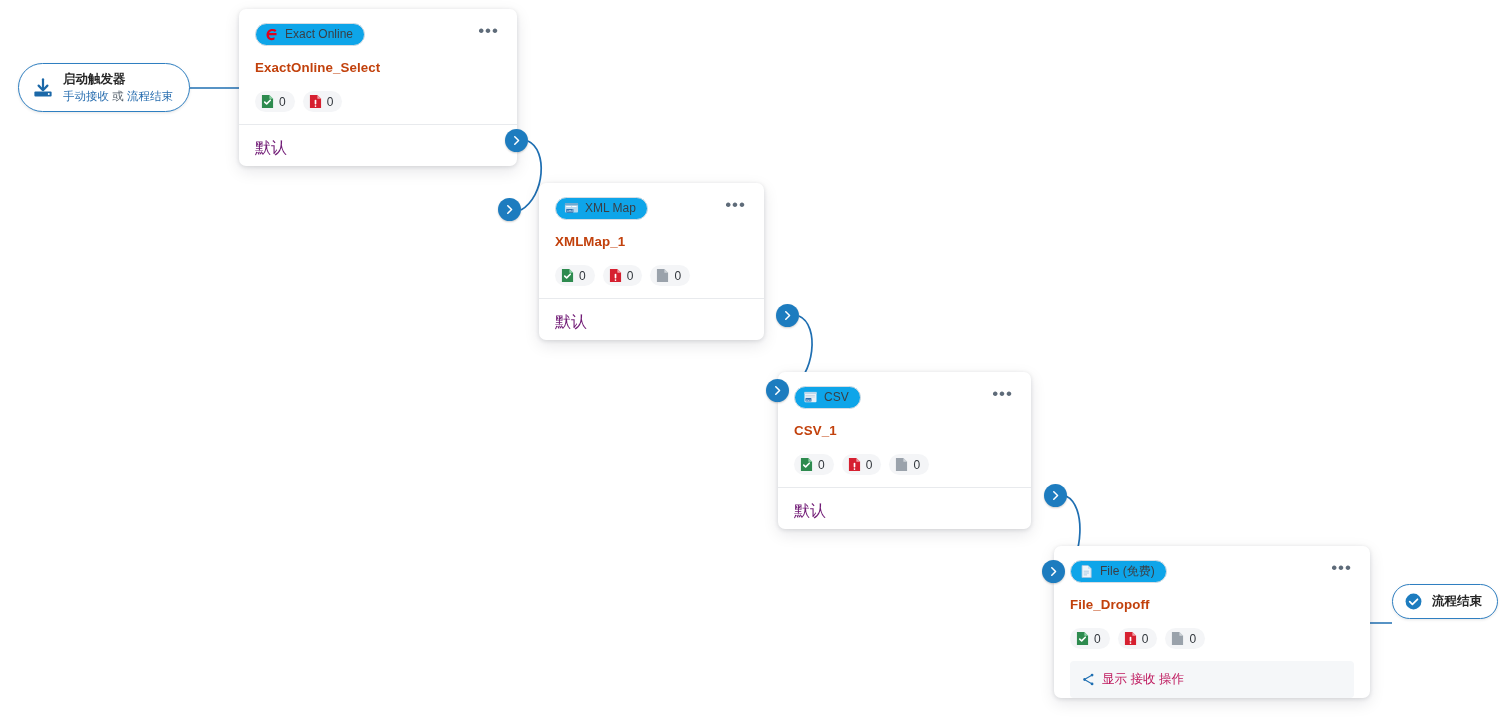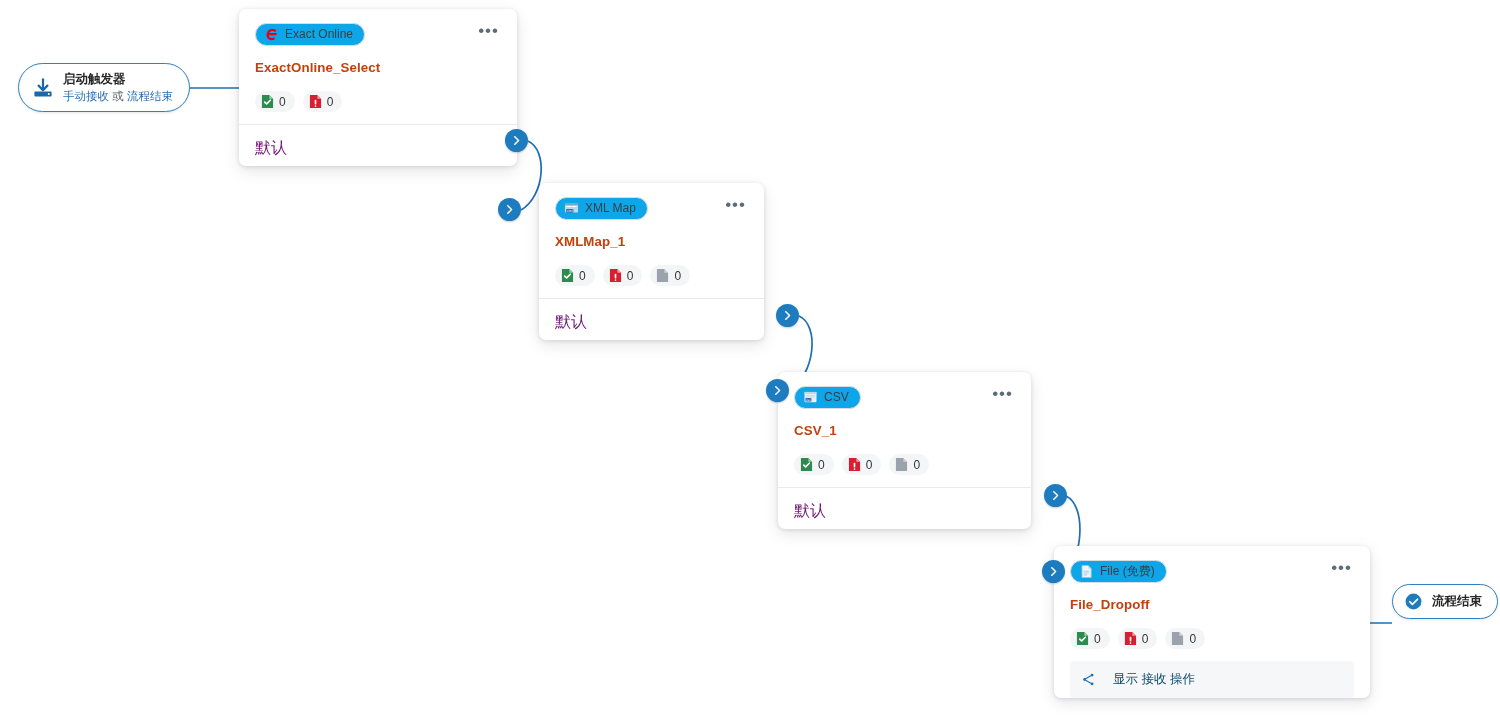--- a/index.html
+++ b/index.html
@@ -128,23 +128,23 @@
     font-size: 16px;
     color: #701a75;
   }
   .card-action-wrap { padding: 0 16px 14px 16px; }
   .card-action {
     background: #f5f7f9;
     border-radius: 4px;
     padding: 10px 12px;
     display: flex;
     align-items: center;
-    gap: 18px;
+    gap: 7px;
     font-size: 12.5px;
-    color: #0c4a6e;
+    color: #be185d;
     cursor: pointer;
   }
   .share-icon { width: 13px; height: 13px; display:block; flex:0 0 auto; }
 
   
   .conn {
     position: absolute;
     width: 23px;
     height: 23px;
     border-radius: 50%;

